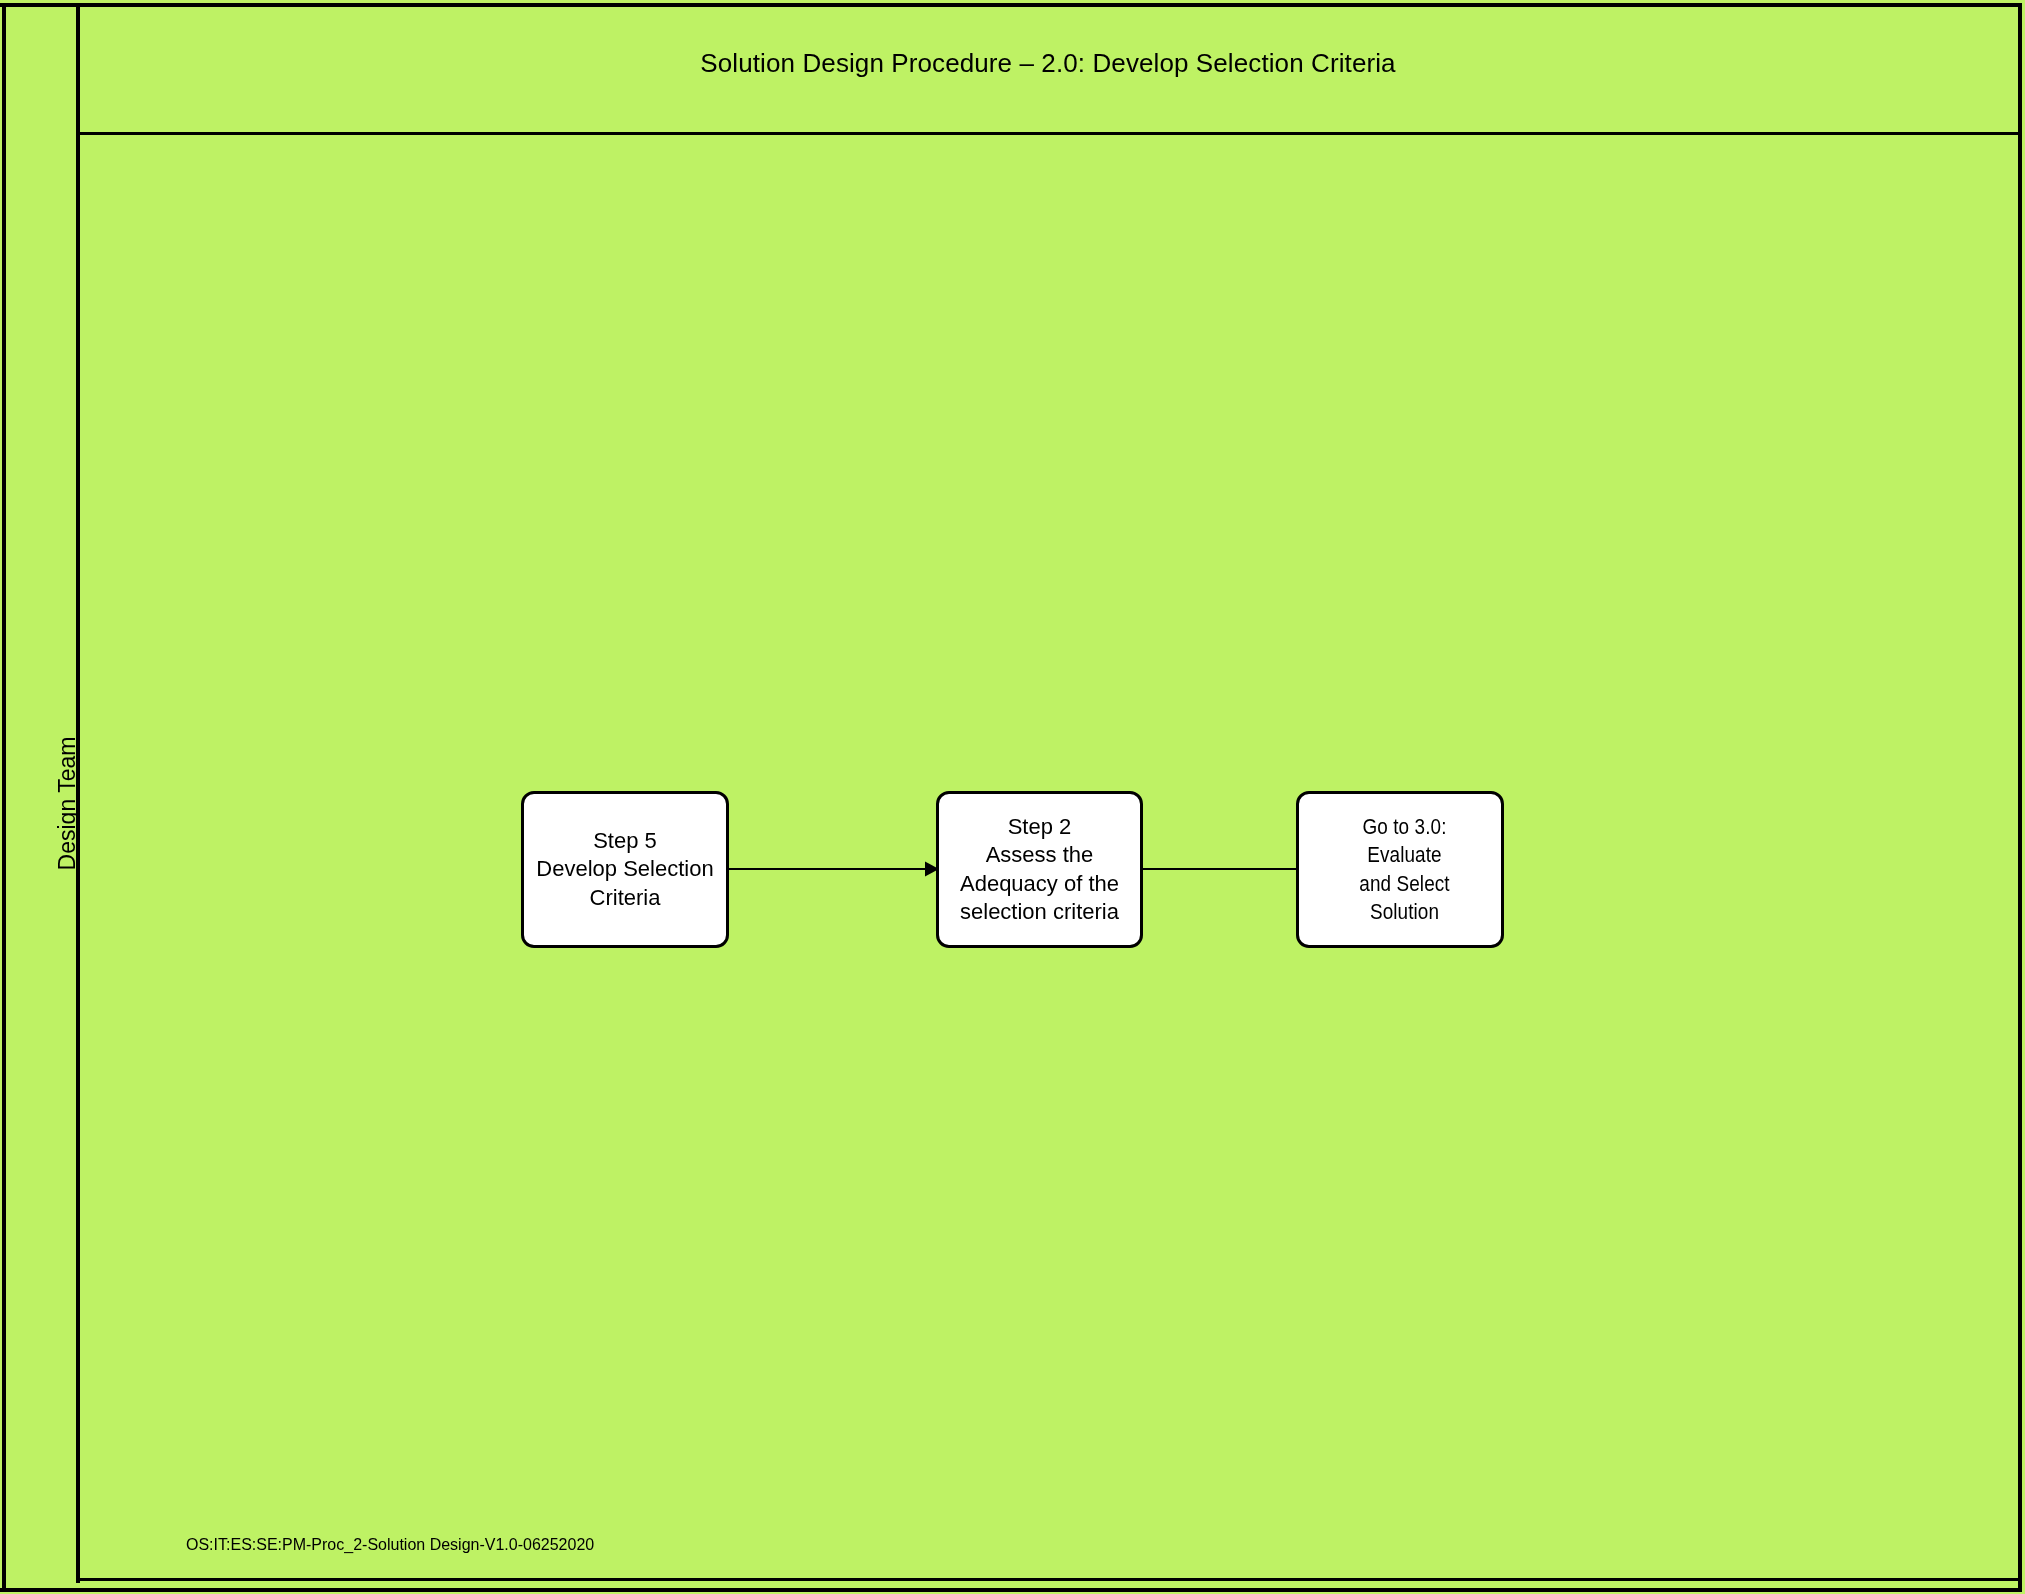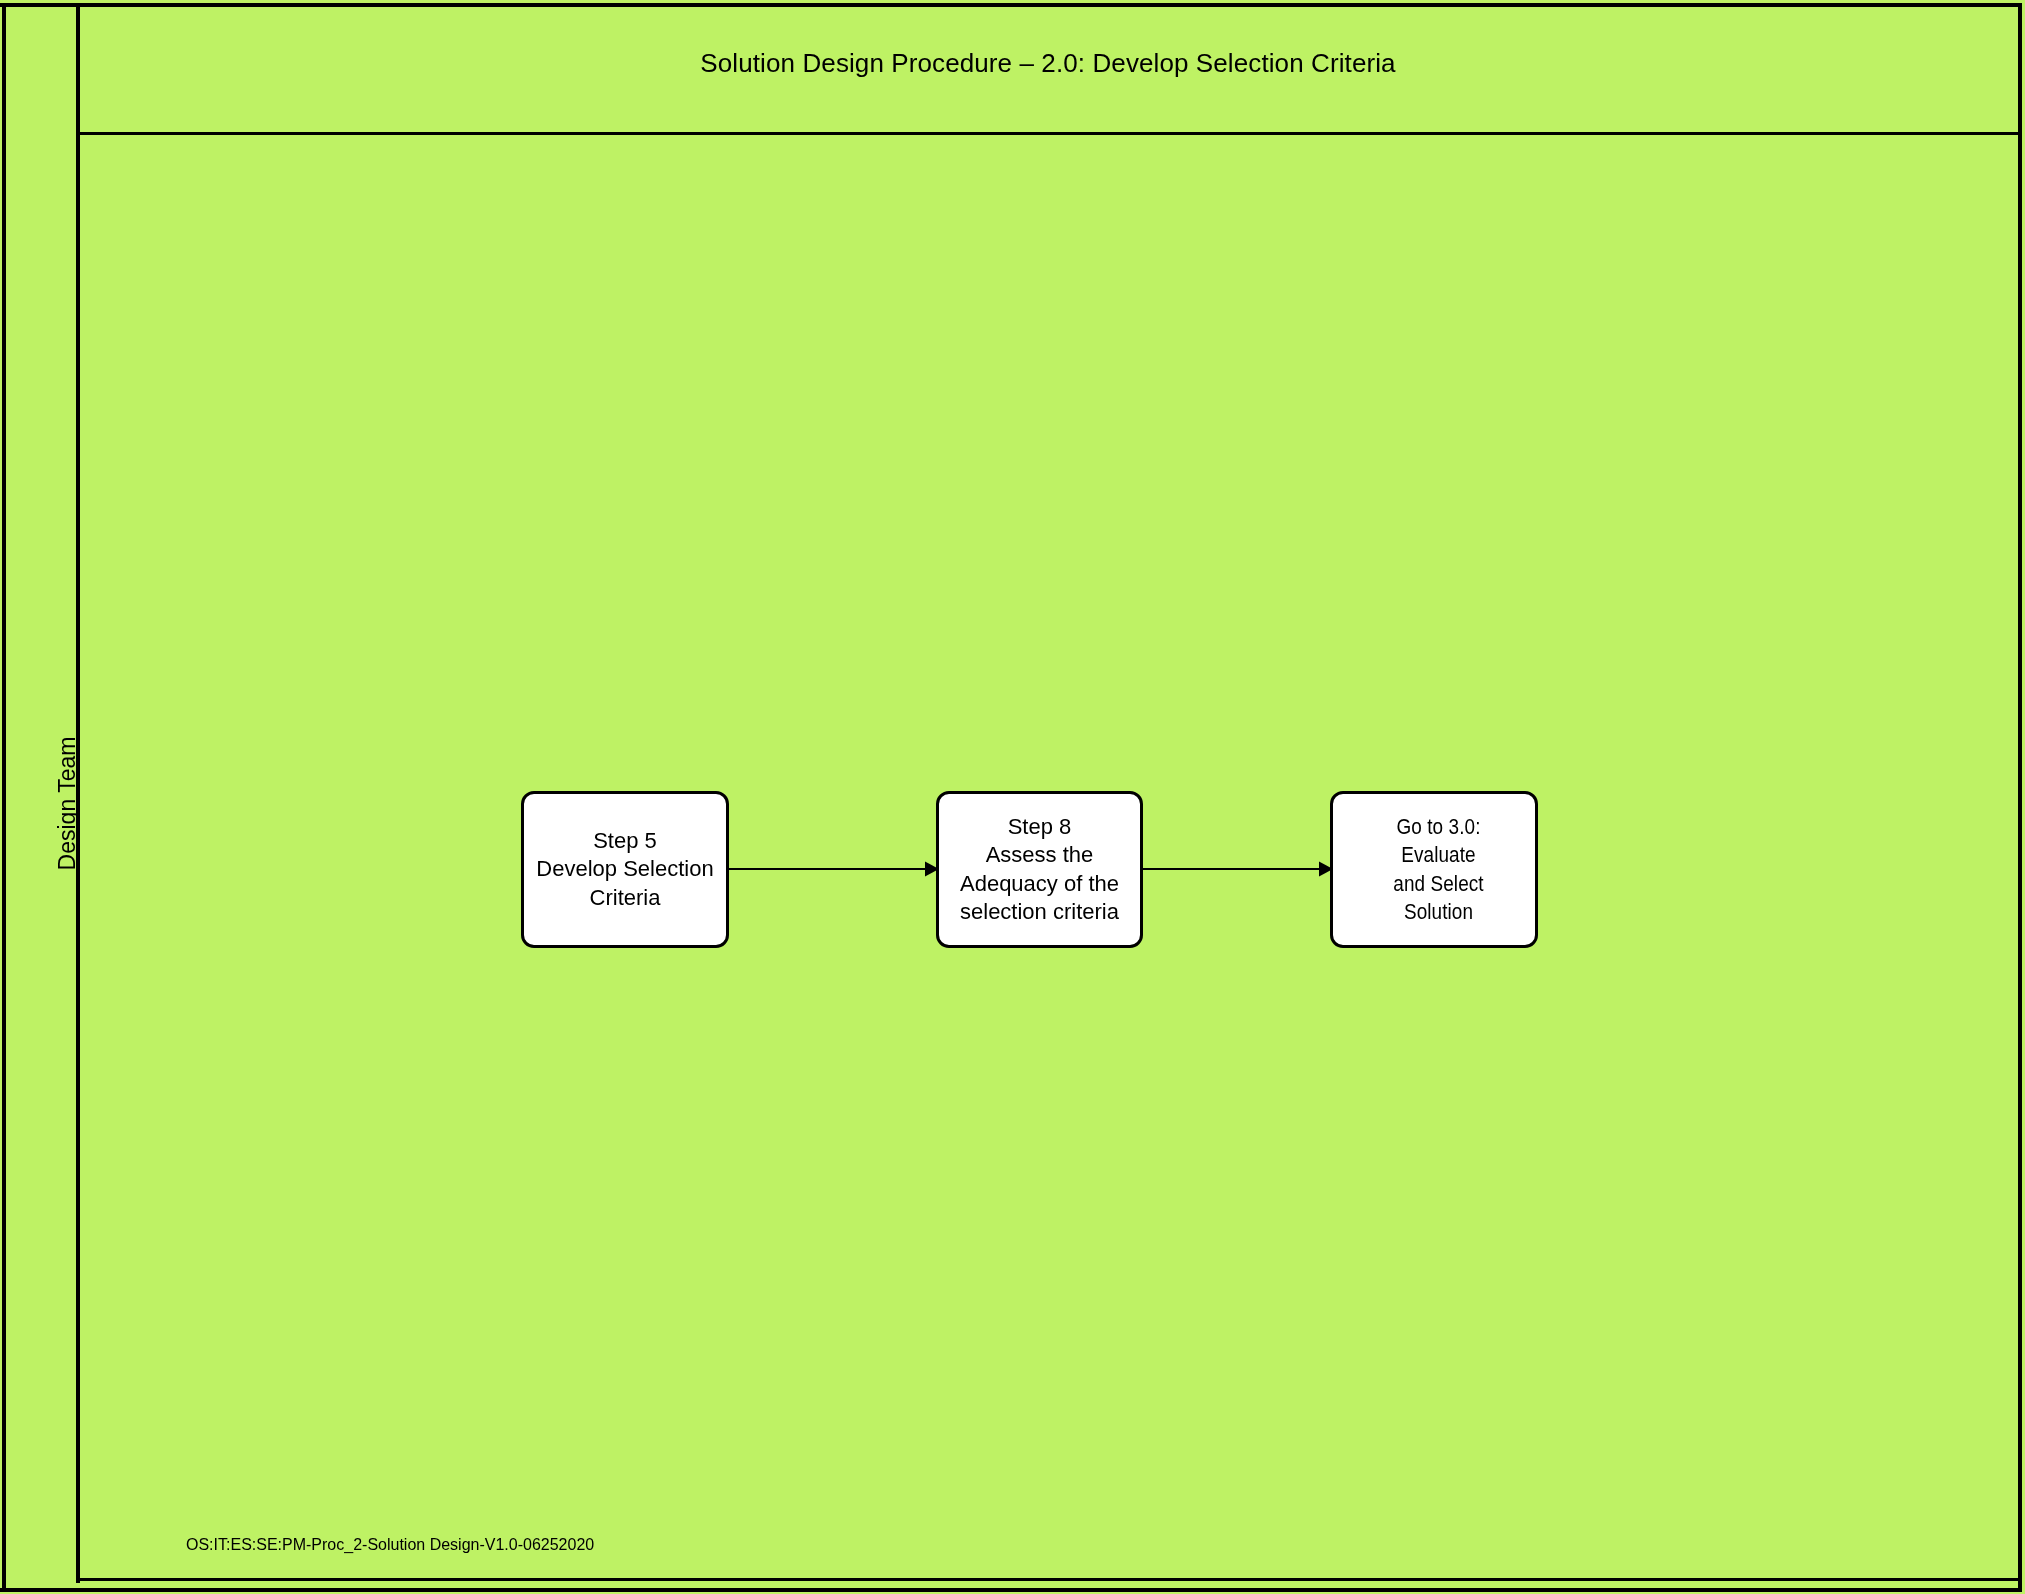--- a/index.html
+++ b/index.html
@@ -139,21 +139,21 @@
   }
   .node.narrow .node-text {
     font-family: "Liberation Sans", sans-serif;
     font-size: 22px;
     transform: scaleX(0.86);
     letter-spacing: 0.1px;
   }
 
   #node-step-1  { left: 521px; top: 791px; width: 208px; height: 157px; }
   #node-step-2  { left: 936px; top: 791px; width: 207px; height: 157px; }
-  #node-goto-30 { left: 1330px; top: 791px; width: 208px; height: 157px; padding-left: 9px; }
+  #node-goto-30 { left: 1296px; top: 791px; width: 208px; height: 157px; padding-left: 9px; }
 
   
   .connector {
     position: absolute;
     height: 20px;
     display: block;
   }
   #connector-1 { left: 729px;  top: 859px; width: 210px; }
   #connector-2 { left: 1143px; top: 859px; width: 190px; }
 
@@ -189,21 +189,21 @@
 Develop Selection
 Criteria</span>
   </div>
 
   <svg class="connector" id="connector-1" viewBox="0 0 210 20" preserveAspectRatio="none">
     <line x1="0" y1="10" x2="196" y2="10" stroke="#000000" stroke-width="2.2"></line>
     <polygon points="196,2.5 210,10 196,17.5" fill="#000000"></polygon>
   </svg>
 
   <div class="node std" id="node-step-2">
-    <span class="node-text">Step 8
+    <span class="node-text">Step 2
 Assess the
 Adequacy of the
 selection criteria</span>
   </div>
 
   <svg class="connector" id="connector-2" viewBox="0 0 190 20" preserveAspectRatio="none">
     <line x1="0" y1="10" x2="176" y2="10" stroke="#000000" stroke-width="2.2"></line>
     <polygon points="176,2.5 190,10 176,17.5" fill="#000000"></polygon>
   </svg>
 

